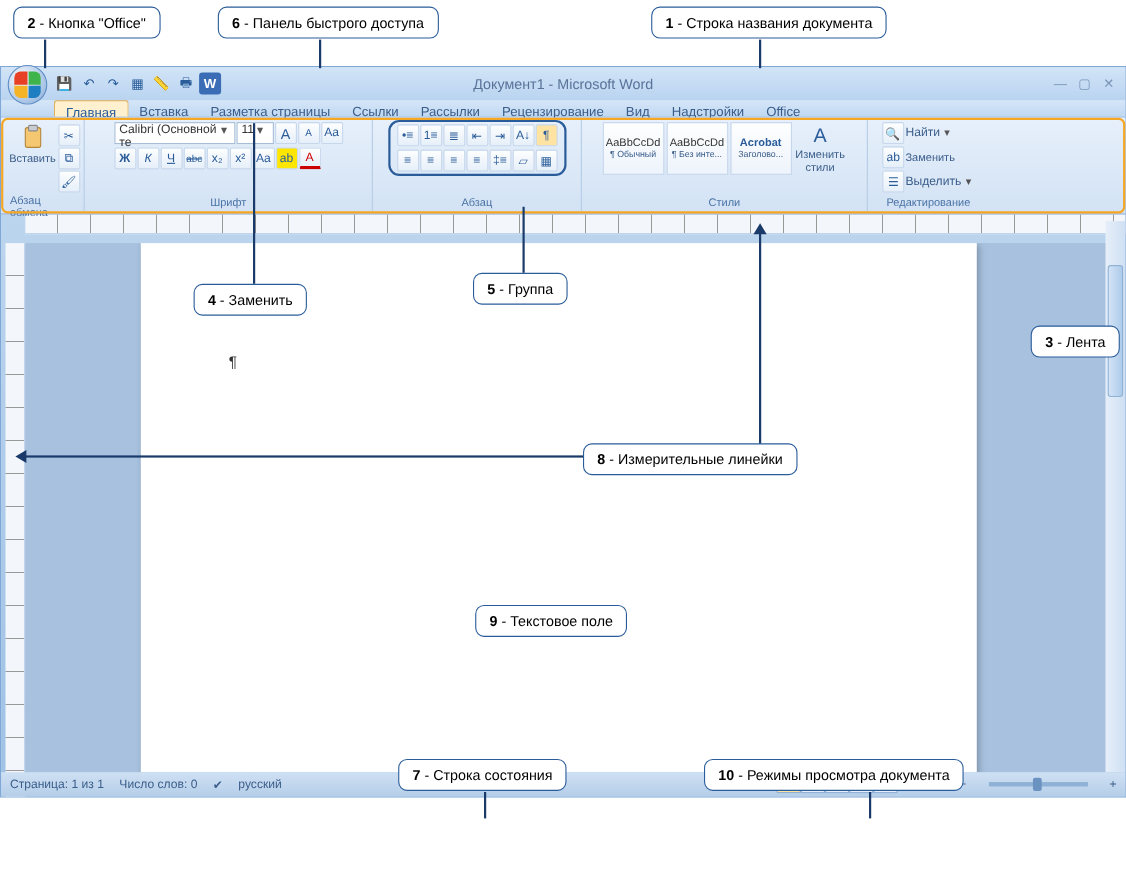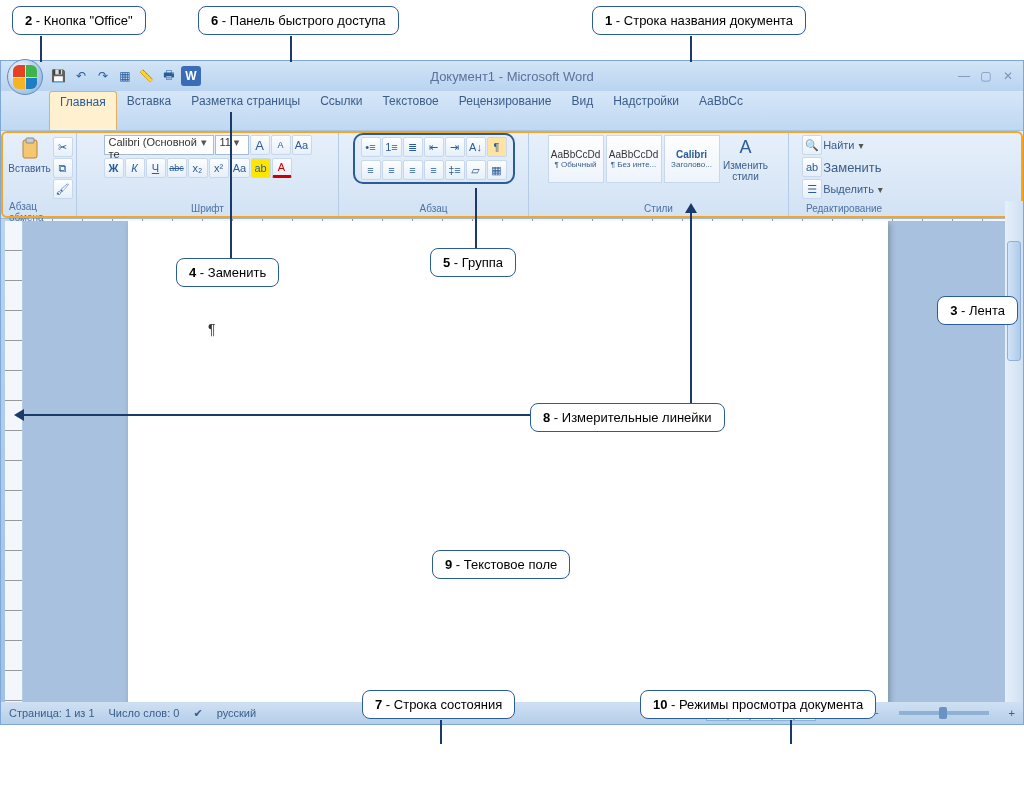--- a/index.html
+++ b/index.html
@@ -18,21 +18,21 @@
 .office-logo span:nth-child(2){background:#3eb44a;border-top-right-radius:50%;}
 .office-logo span:nth-child(3){background:#f5b326;border-bottom-left-radius:50%;}
 .office-logo span:nth-child(4){background:#1e7ec2;border-bottom-right-radius:50%;}
 .qat { margin-left: 48px; display: flex; gap: 2px; align-items:center;}
 .qat-btn { width: 20px; height: 20px; display:flex; align-items:center; justify-content:center; color:#2a5c9a; font-size:12px;}
 .title-text { position:absolute; left:50%; transform:translateX(-50%); color:#5a7299; font-size:13px;}
 .win-ctrl { position:absolute; right:6px; display:flex; gap:4px; color:#7a95b8;}
 .win-ctrl span{ font-size:12px; width:18px; text-align:center;}
 
 
-.tabs { height:40px; background: linear-gradient(#d6e6f8,#bfd8f2); display:flex; padding-left:48px; font-size:12px; border-bottom:1px solid #a6c4e6;}
+.tabs { height:16px; background: linear-gradient(#d6e6f8,#bfd8f2); display:flex; padding-left:48px; font-size:12px; border-bottom:1px solid #a6c4e6;}
 .tab { padding: 3px 10px; color:#3a5d8a; }
 .tab.active{ background:#fff0d0; border:1px solid #e0b060; border-bottom:none; border-radius:3px 3px 0 0; color:#2a5c9a;}
 
 
 .ribbon { height:88px; background: linear-gradient(#e7f0fb,#d2e2f4); border-bottom:1px solid #9fb8d8; display:flex; padding:2px 4px; position:relative;}
 .ribbon-border { position:absolute; inset:0; border:2px solid #f5a623; border-radius:6px; pointer-events:none;}
 .group { border-right:1px solid #b5cce6; padding:2px 4px; display:flex; flex-direction:column; align-items:center; font-size:10px; color:#3a5d8a; }
 .group-label { margin-top:auto; padding-top:2px; color:#4a72a5;}
 .group-body { flex:1; display:flex; align-items:flex-start; gap:2px;}
 
@@ -130,25 +130,25 @@
       <span>▢</span>
       <span>✕</span>
     </div>
   </div>
 
   <div class="tabs">
     <div class="tab active">Главная</div>
     <div class="tab">Вставка</div>
     <div class="tab">Разметка страницы</div>
     <div class="tab">Ссылки</div>
-    <div class="tab">Текстовое</div>
+    <div class="tab">Рассылки</div>
     <div class="tab">Рецензирование</div>
     <div class="tab">Вид</div>
     <div class="tab">Надстройки</div>
-    <div class="tab">AaBbCc</div>
+    <div class="tab">Office</div>
   </div>
 
   <div class="ribbon">
     <div class="ribbon-border"></div>
 
     <div class="group" style="width:72px;">
       <div class="group-body">
         <div class="big-btn">
           <svg viewBox="0 0 24 24">
               <rect x="5" y="3" width="14" height="18" rx="2" fill="#f4c770" stroke="#b5863a"></rect>
@@ -225,42 +225,42 @@
       <div class="group-body">
         <div class="style-sample">
             <span class="s1">AaBbCcDd</span>
             <span>¶ Обычный</span>
           </div>
         <div class="style-sample">
             <span class="s1">AaBbCcDd</span>
             <span>¶ Без инте...</span>
           </div>
         <div class="style-sample">
-            <span class="s1" style="color:#2a5c9a;font-weight:bold;">Calibri</span>
+            <span class="s1" style="color:#2a5c9a;font-weight:bold;">Acrobat</span>
             <span>Заголово...</span>
           </div>
         <div class="big-btn" style="width:48px;">
           <span style="font-size:18px;color:#2a5c9a;">A</span>
           <span style="white-space:pre-line;text-align:center;">Изменить
 стили</span>
         </div>
       </div>
       <div class="group-label">Стили</div>
     </div>
 
     <div class="group" style="width:110px;border-right:none;">
       <div class="group-body" style="flex-direction:column;align-items:flex-start;gap:2px;">
         <div class="row">
             <span class="btn">🔍</span>
             <span style="font-size:11px;">Найти</span>
             <span class="dd">▾</span>
           </div>
         <div class="row">
             <span class="btn">ab</span>
-            <span style="font-size:13px;">Заменить</span>
+            <span style="font-size:10px;">Заменить</span>
           </div>
         <div class="row">
             <span class="btn">☰</span>
             <span style="font-size:11px;">Выделить</span>
             <span class="dd">▾</span>
           </div>
       </div>
       <div class="group-label">Редактирование</div>
     </div>
   </div>

